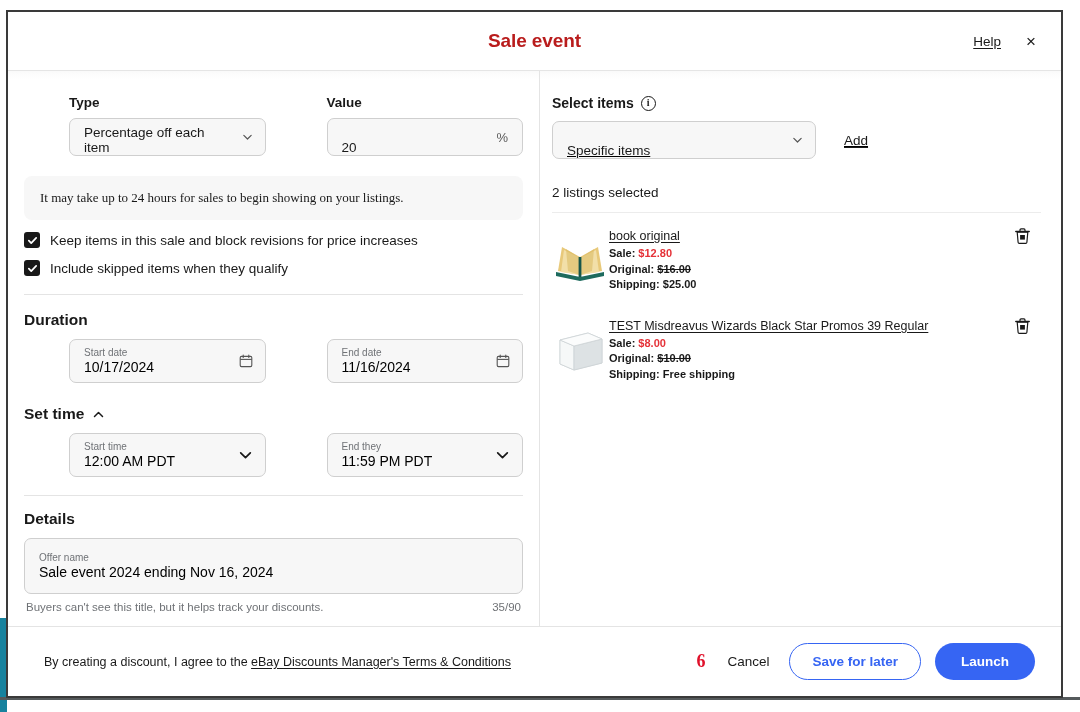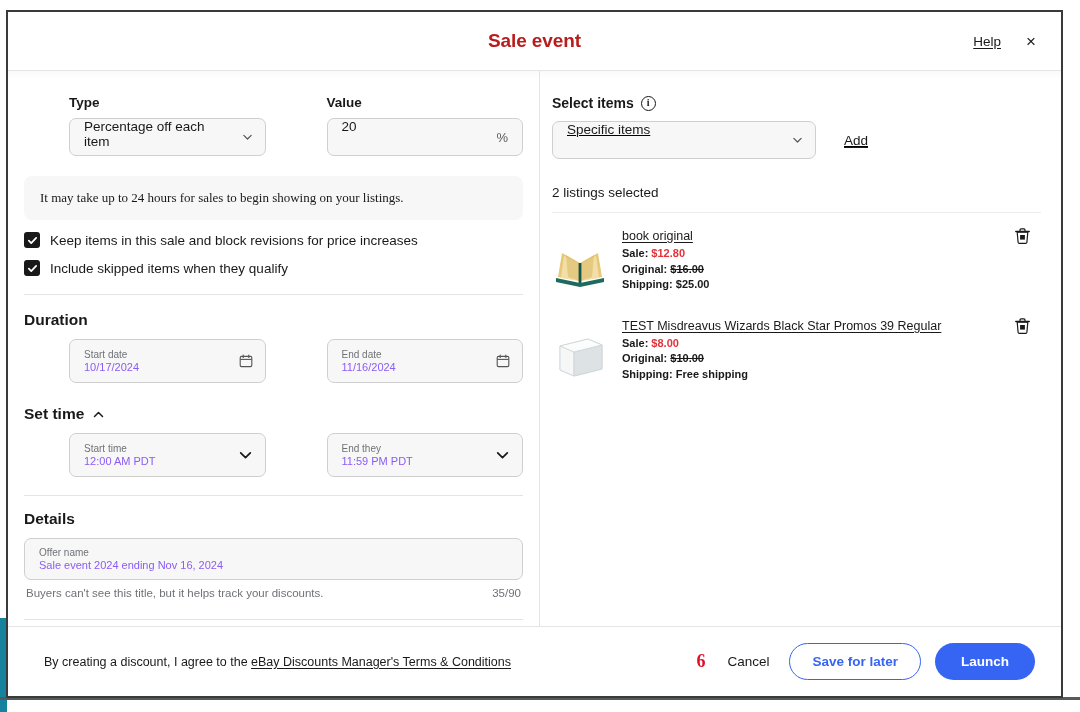--- a/index.html
+++ b/index.html
@@ -77,21 +77,21 @@
   }
 
   
   .row { display:flex; gap:16px; }
   .cell { flex:1 1 0; min-width:0;margin-left:45px; }
 
   
   .control {
     position:relative; height:38px; border:1px solid #cfcfcf;
     border-radius:7px; background:#f7f7f7;
-    display:flex; align-items:flex-start; padding:0 34px 0 14px;
+    display:flex; align-items:flex-end; padding:0 34px 0 14px;
     font-size:13.5px; color:#191919; cursor:pointer;
   }
   .control.white { background:#ffffff; }
   .control .chev {
     position:absolute; right:12px; top:50%; transform:translateY(-50%);
     width:11px; height:11px; pointer-events:none;
   }
   .control .suffix {
     position:absolute; right:14px; top:50%; transform:translateY(-50%);
     font-size:13px; color:#5c5c5c;
@@ -99,21 +99,21 @@
 
   
   .control.floating {
     height:44px; padding:0 34px 0 14px; flex-direction:column;
     align-items:flex-start; justify-content:center; background:#f7f7f7;
   }
   .control.floating .flabel {
     font-size:10px; color:#6f7276; line-height:1.1; margin-bottom:1px;
   }
   .control.floating .fvalue {
-    font-size:11px; color:#8b5cf6; line-height:1.15;
+    font-size:14px; color:#000000; line-height:1.15;
   }
   .control.floating .cal {
     position:absolute; right:12px; top:50%; transform:translateY(-50%);
   }
 
   
   .info-banner {
     margin-top:20px; background:#f7f7f7; border-radius:8px;
     padding:14px 16px; font-size:13px; color:#191919;font-family:Liberation Serif, serif;
   }
@@ -158,21 +158,21 @@
   .add-link {
     font-size:13.5px; color:#191919; text-decoration:underline;
     text-underline-offset:2px; cursor:pointer;
   }
   .listings-count {
     margin-top:26px; font-size:13.5px; color:#191919;
   }
   .listing-sep { height:1px; background:#ececec; margin-top:12px; }
 
   .listing {
-    display:flex; align-items:flex-end; gap:14px;
+    display:flex; align-items:center; gap:1px;
     padding:12px 0 10px 0; position:relative;
   }
   .thumb {
     width:56px; height:56px; flex:0 0 56px; position:relative;
   }
   .listing-info { flex:1 1 auto; min-width:0; padding-top:1px; }
   .listing-title {
     font-size:12.5px; color:#191919; text-decoration:underline;
     text-underline-offset:2px; cursor:pointer; display:inline-block;
     margin-bottom:3px;
@@ -337,21 +337,21 @@
                 </svg>
             </div>
           </div>
         </div>
 
         <div class="divider" style="margin:18px 0 14px 0;"></div>
 
         <div class="section-head">
           <span>Details</span>
         </div>
-        <div class="control floating" style="height:42px;">
+        <div class="control floating" style="height:56px;">
           <span class="flabel">Offer name</span>
           <span class="fvalue">Sale event 2024 ending Nov 16, 2024</span>
         </div>
         <div class="helper-row">
           <span class="helper-text">Buyers can't see this title, but it helps track your discounts.</span>
           <span class="helper-count">35/90</span>
         </div>
 
         <div class="divider" style="margin:20px 0 0 0;"></div>
 

